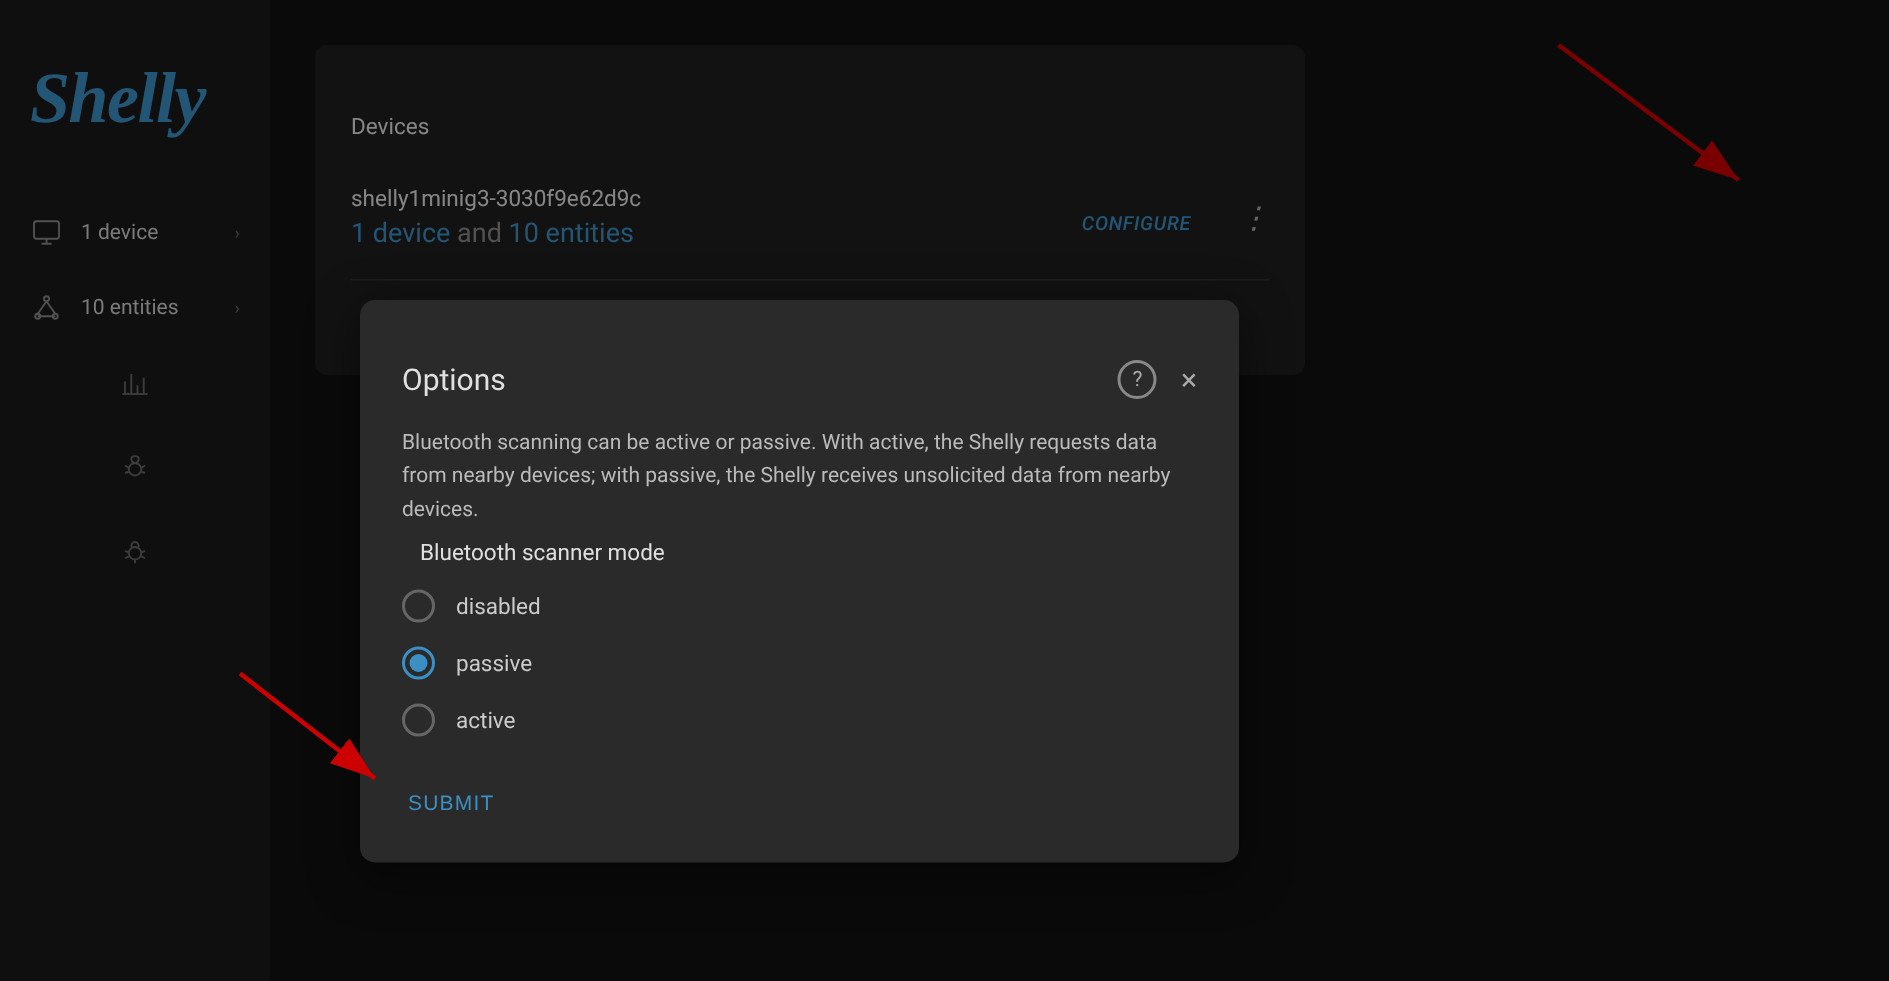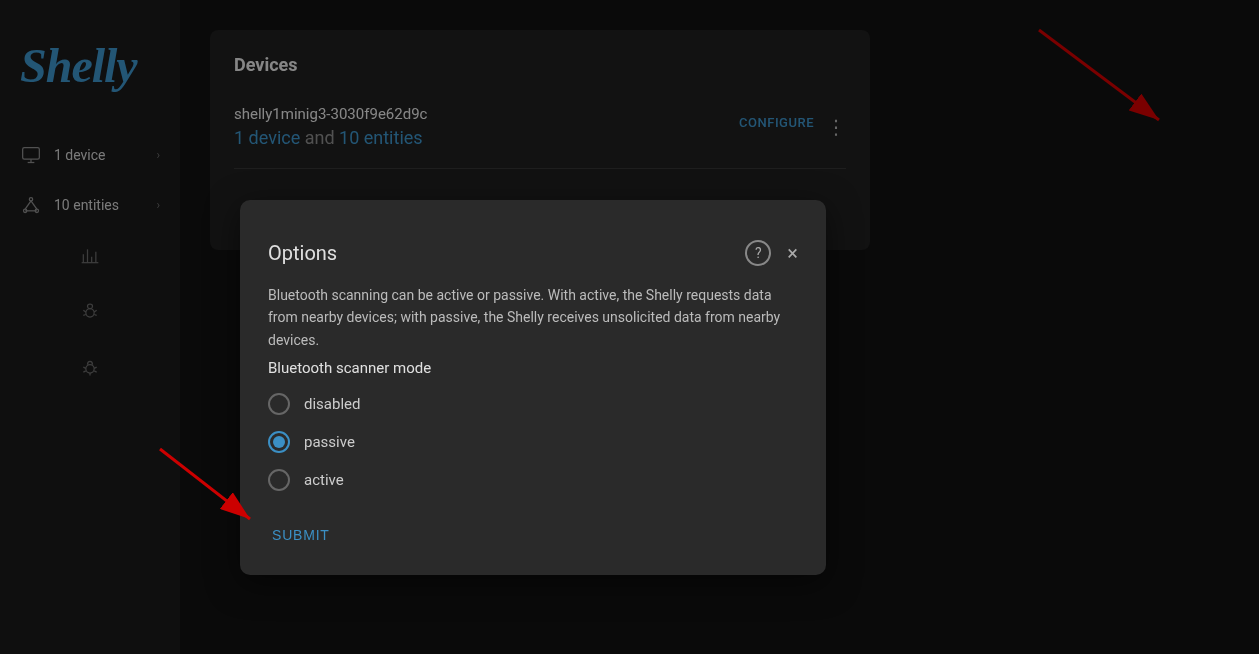--- a/index.html
+++ b/index.html
@@ -104,24 +104,25 @@
     
     .devices-panel {
       background: #1e1e1e;
       border-radius: 8px;
       padding: 24px;
       width: 660px;
       min-height: 220px;
     }
 
     .devices-title {
-      font-size: 18px;
+      font-size: 15px;
       color: #e0e0e0;
       margin-bottom: 20px;
-      font-weight: 700;
+      font-weight: 400;
+      margin-top: 21px;
     }
 
     .device-row {
       display: flex;
       align-items: center;
       justify-content: space-between;
       padding: 10px 0;
     }
 
     .device-info .device-name {
@@ -135,22 +136,23 @@
       color: #888;
     }
 
     .device-info .device-meta .link {
       color: #3b8fc4;
       cursor: pointer;
     }
 
     .device-actions {
       display: flex;
-      align-items: flex-start;
-      gap: 12px;
+      align-items: flex-end;
+      gap: 32px;
+      font-style: italic;
     }
 
     .configure-btn {
       color: #3b8fc4;
       font-size: 13px;
       font-weight: 500;
       letter-spacing: 0.5px;
       cursor: pointer;
       text-transform: uppercase;
     }
@@ -246,20 +248,21 @@
       color: #bbb;
       line-height: 1.6;
       margin-bottom: 8px;
     }
 
     .modal-section-title {
       font-size: 15px;
       color: #e0e0e0;
       margin-bottom: 16px;
       font-weight: 400;
+      margin-left: 12px;
     }
 
     .radio-group {
       display: flex;
       flex-direction: column;
       gap: 16px;
       margin-bottom: 28px;
     }
 
     .radio-item {

